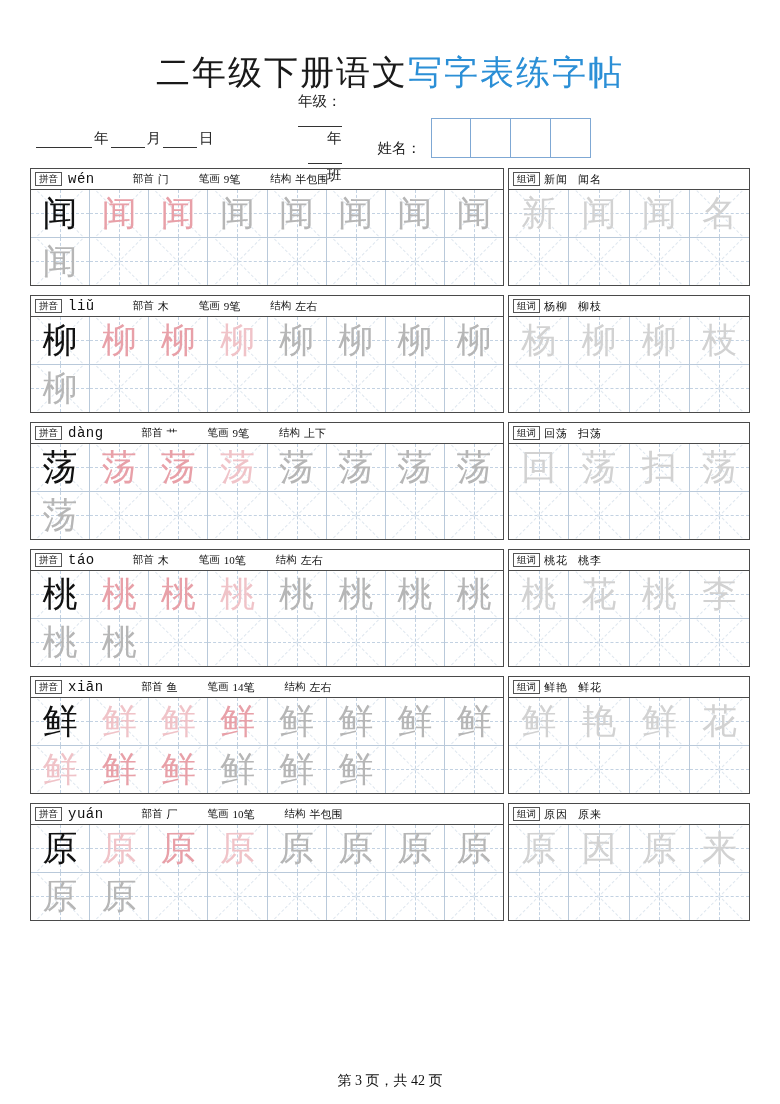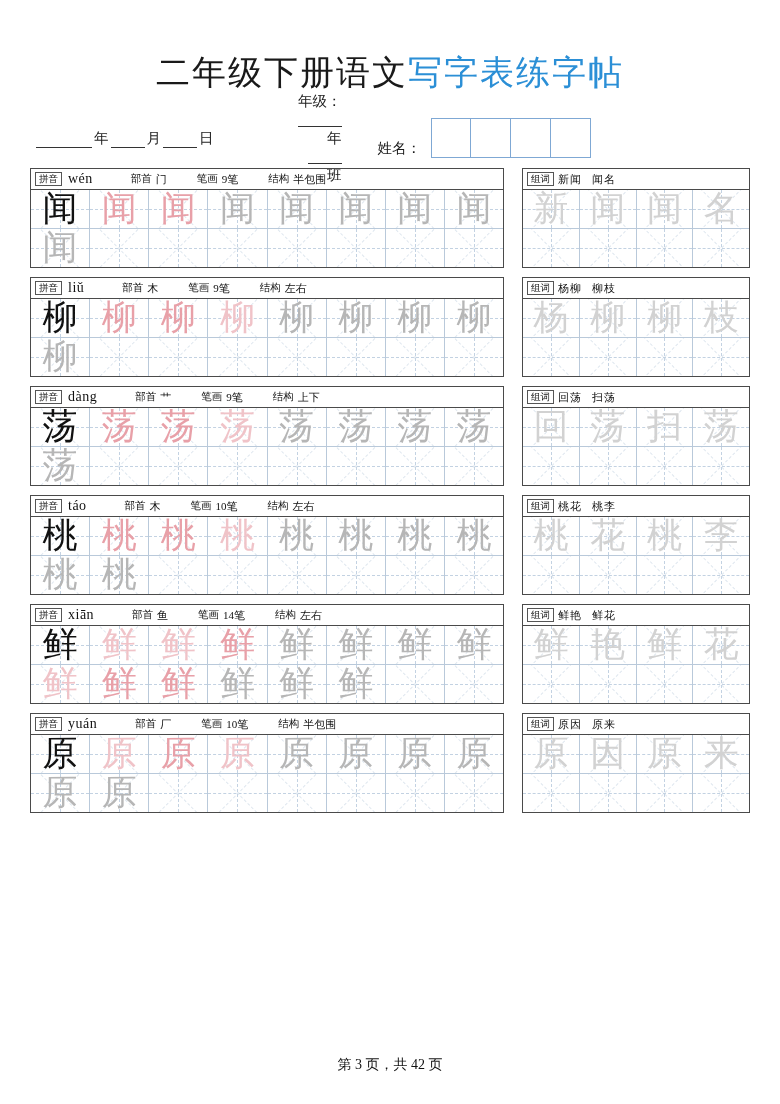--- a/index.html
+++ b/index.html
@@ -62,22 +62,22 @@
 
   
   .body {
     margin-top: 10px;
     display: flex;
     flex-direction: column;
     gap: 9px;
   }
   .row {
     display: flex;
-    gap: 18px;
-    height: 100px;
+    gap: 4px;
+    height: 118px;
   }
   .left-block {
     width: 474px;
     border: 1px solid #4a4a4a;
     display: flex;
     flex-direction: column;
   }
   .right-block {
     flex: 1;
     border: 1px solid #4a4a4a;
@@ -98,21 +98,21 @@
     white-space: nowrap;
   }
   .tag {
     border: 1px solid #555;
     font-size: 9.5px;
     padding: 1px 3px 0 3px;
     line-height: 11px;
     color: #111;
   }
   .meta .pinyin {
-    font-family: Liberation Serif, serif;
+    font-family: Liberation Mono, monospace;
     font-size: 14px;
     letter-spacing: .5px;
     margin-left: 2px;
     color: #111;
   }
   .meta .lbl { font-size: 10.5px; }
   .meta .val { font-size: 11px; }
   .meta .sp1 { margin-left: 34px; }
   .meta .sp2 { margin-left: 26px; }
   .meta .sp3 { margin-left: 26px; }
@@ -184,21 +184,21 @@
   .ch.dark  { color: #111111; }
   .ch.grey  { color: #b6b6b6; }
   .ch.lgrey { color: #d2d2d2; }
   .ch.pink  { color: #e8a0a8; }
   .ch.lpink { color: #f0c3c8; }
 
   
   .footer {
     position: absolute;
     left: 0; right: 0;
-    bottom: 30px;
+    bottom: 14px;
     text-align: center;
     font-size: 14px;
     color: #111;
   }
 </style>
 </head>
 <body>
 
 <div class="page">
 

